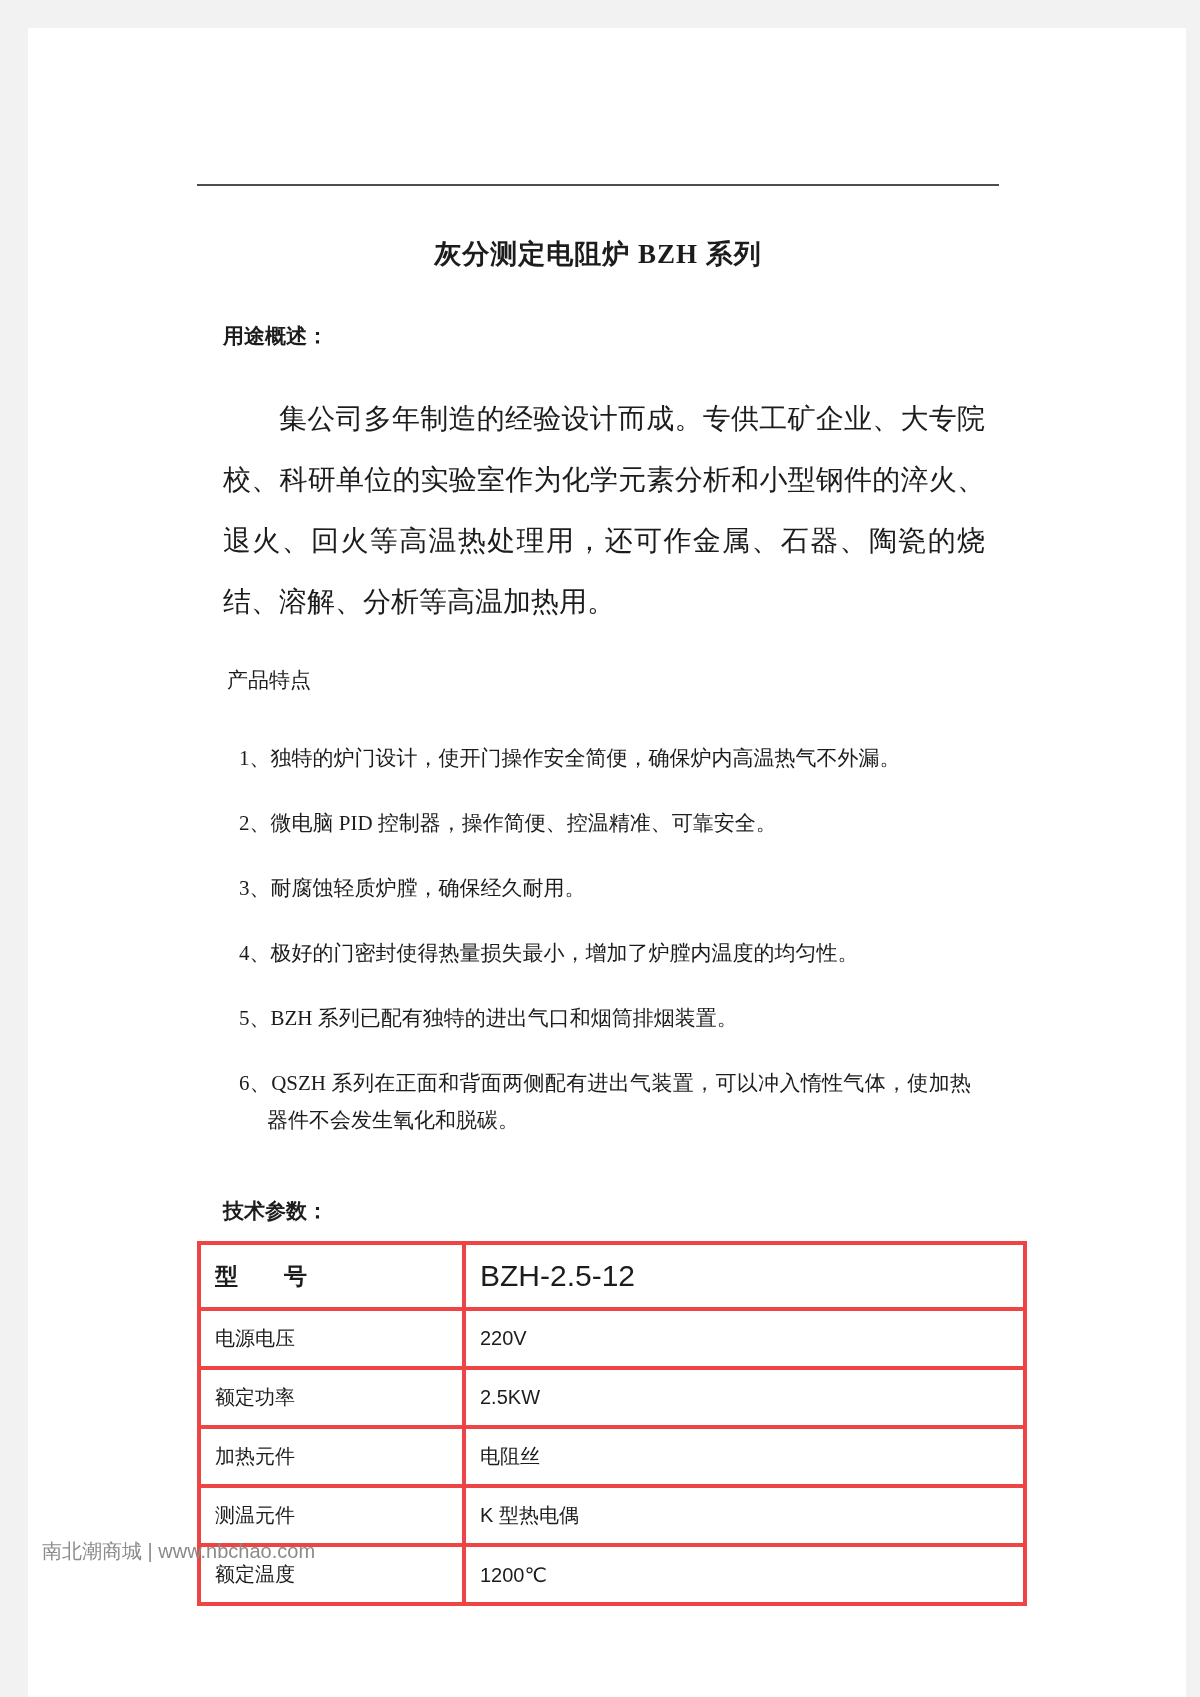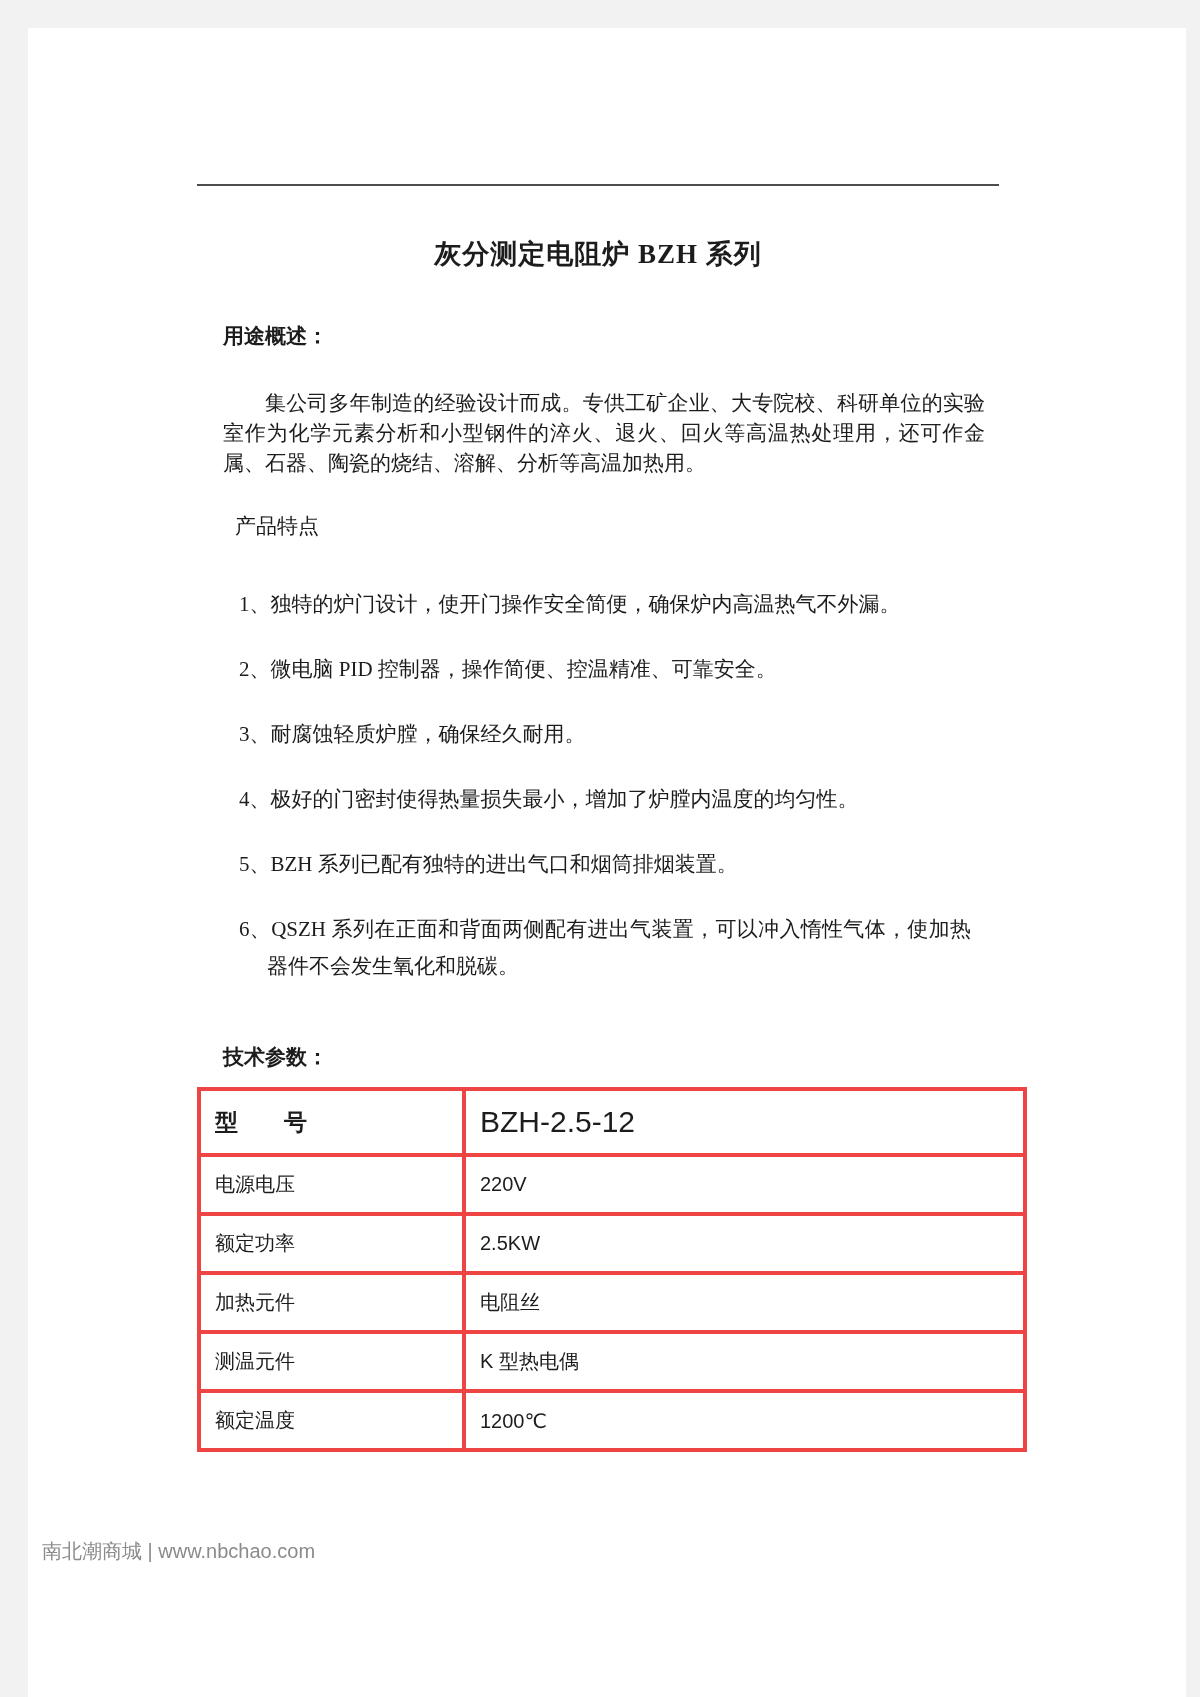--- a/index.html
+++ b/index.html
@@ -29,30 +29,30 @@
     text-align: center;
     letter-spacing: 1px;
     margin: 8px 0 22px 0;
   }
   .sec-heading {
     font-size: 21px;
     font-weight: bold;
     margin: 12px 0 10px 12px;
   }
   .body-para {
-    font-size: 21px;
-    line-height: 30px;
+    font-size: 28px;
+    line-height: 61px;
     text-indent: 2em;
     text-align: justify;
     margin: 2px 0 4px 12px;
   }
   .plain-heading {
     font-size: 21px;
     font-weight: normal;
-    margin: 6px 0 4px 24px;
+    margin: 6px 0 4px 16px;
   }
   .features { margin-left: 28px; }
   .feature-item {
     font-size: 21px;
     line-height: 37px;
     padding-left: 28px;
     text-indent: -28px;
     text-align: justify;
   }
   .specs-heading {

